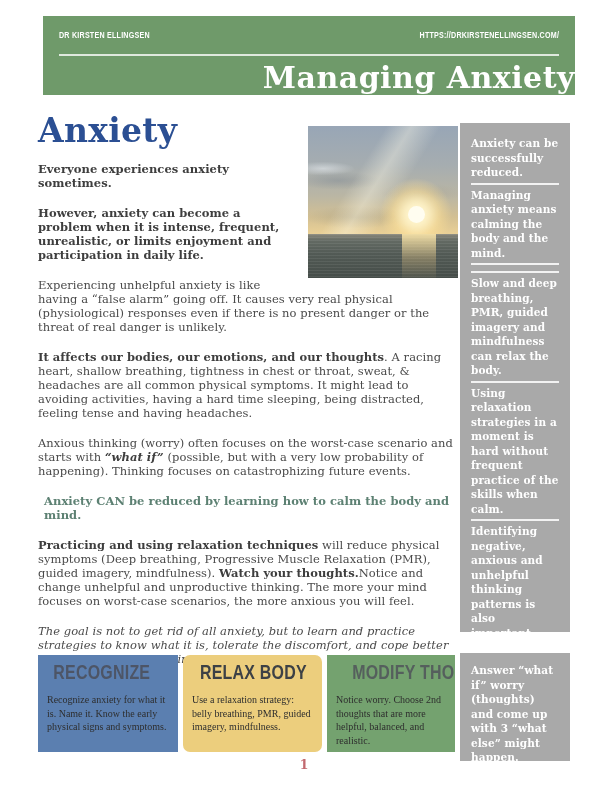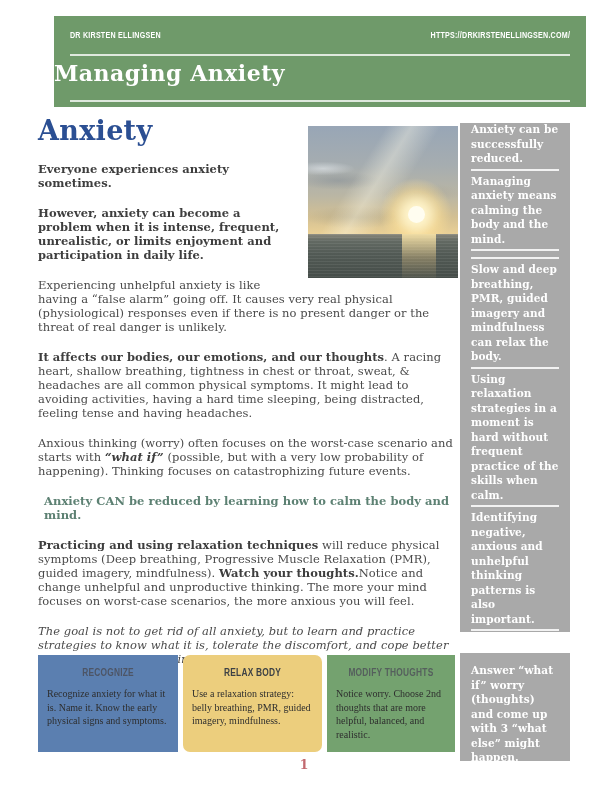--- a/index.html
+++ b/index.html
@@ -1,35 +1,35 @@
 <!DOCTYPE html>
 <html><head>
 <meta charset="utf-8">
 <style>
   html,body{margin:0;padding:0;background:#fff;}
   .page{position:relative;width:612px;height:792px;background:#ffffff;overflow:hidden;
         font-family:"DejaVu Serif",serif;-webkit-font-smoothing:antialiased;}
 
   
-  .band{position:absolute;left:54px;top:16px;width:532px;height:91px;background:#6f9a6a;color:#fff;}
+  .band{position:absolute;left:43px;top:16px;width:532px;height:79px;background:#6f9a6a;color:#fff;}
   .band-row{position:absolute;top:13px;left:16px;right:16px;display:flex;justify-content:space-between;align-items:baseline;}
   .cond{font-family:"Liberation Sans",sans-serif;font-weight:700;font-size:9.5px;letter-spacing:.3px;
         display:inline-block;white-space:nowrap;transform:scaleX(.75);}
   .author{transform-origin:left center;}
   .url{transform-origin:right center;}
   .band-line{position:absolute;left:16px;right:16px;height:2px;background:rgba(255,255,255,.78);}
   .line1{top:38px;} .line2{top:84px;}
-  .band-title{position:absolute;top:44px;left:0;right:0;text-align:left;
-              font-family:"DejaVu Serif",serif;font-weight:700;font-size:22px;letter-spacing:.5px;}
+  .band-title{position:absolute;top:44px;left:0;right:0;text-align:right;
+              font-family:"DejaVu Serif",serif;font-weight:700;font-size:30px;letter-spacing:.5px;}
 
   
   .article{position:absolute;left:38px;top:112px;width:420px;color:#4a4a4a;
            font-size:11.5px;line-height:14px;letter-spacing:.05px;}
   .article p{margin:16px 0 9px;}
-  .h1{color:#2b4f93;font-size:27px;line-height:30px;font-weight:700;margin:4px 0 0;letter-spacing:.3px;}
+  .h1{color:#2b4f93;font-size:33px;line-height:30px;font-weight:700;margin:4px 0 0;letter-spacing:.3px;}
   .b{font-weight:700;color:#3e3e3e;}
   .bi{font-weight:700;font-style:italic;color:#3e3e3e;}
   .i{font-style:italic;}
   .callout{color:#5d8173;font-weight:700;padding-left:6px;margin-top:1px;}
 
   
   .photo{float:right;width:150px;height:152px;margin:14px 0 8px 14px;position:relative;overflow:hidden;
     background:
       radial-gradient(ellipse 60px 13px at 20% 36%, rgba(105,118,135,.32), transparent 70%),
       radial-gradient(ellipse 46px 10px at 10% 28%, rgba(235,240,245,.55), transparent 70%),
@@ -56,21 +56,21 @@
   .sidebar2{position:absolute;left:460px;top:653px;width:110px;height:108px;background:#a9a9a9;
            color:#fff;font-weight:700;font-size:10.5px;line-height:14.5px;letter-spacing:.1px;
            padding:10px 11px;box-sizing:border-box;}
   .sep{height:2px;background:rgba(255,255,255,.85);flex:none;margin:3px 0;}
   .side-item{flex:none;}
 
   
   .boxes{position:absolute;left:38px;top:655px;display:flex;gap:5px;}
   .box{height:97px;box-sizing:border-box;overflow:hidden;}
   .box:nth-child(1){width:140px;} .box:nth-child(2){width:139px;border-radius:7px;} .box:nth-child(3){width:128px;}
-  .box-title{text-align:center;margin-top:11px;font-family:"Liberation Sans",sans-serif;font-weight:700;font-size:11px;letter-spacing:.3px;}
+  .box-title{text-align:left;margin-top:5px;font-family:"Liberation Sans",sans-serif;font-weight:700;font-size:21px;letter-spacing:.3px;}
   .box-title span{display:inline-block;transform:scaleX(.76);white-space:nowrap;}
   .box-text{margin:9px 9px 0;font-family:"Liberation Serif",serif;font-size:10px;line-height:13.5px;color:#2e2e2e;}
 
   
   .pagenum{position:absolute;left:0;right:4px;top:757px;text-align:center;
            font-weight:700;font-size:12.5px;color:#c2696f;}
 </style>
 </head>
 <body>
 
@@ -108,21 +108,21 @@
 
     <p><span>Anxious thinking (worry) often focuses on the worst-case scenario and starts with </span><b class="bi">“what if”</b><span> (possible, but with a very low probability of happening). Thinking focuses on catastrophizing future events.</span></p>
 
     <p class="callout" style="color: rgb(93, 129, 115);">Anxiety CAN be reduced by learning how to calm the body and mind.</p>
 
     <p><b class="b">Practicing and using relaxation techniques</b><span> will reduce physical symptoms (Deep breathing, Progressive Muscle Relaxation (PMR), guided imagery, mindfulness). </span><b class="b">Watch your thoughts.</b><span>Notice and change unhelpful and unproductive thinking. The more your mind focuses on worst-case scenarios, the more anxious you will feel.</span></p>
 
     <p class="i">The goal is not to get rid of all anxiety, but to learn and practice strategies to know what it is, tolerate the discomfort, and cope better so anxiety does not get in your way in daily life.</p>
   </main>
 
-  <aside class="sidebar" style="background-color: rgb(169, 169, 169); justify-content: center;">
+  <aside class="sidebar" style="background-color: rgb(169, 169, 169);">
     <div class="side-item">Anxiety can be successfully reduced.</div>
     <div class="sep"></div>
     <div class="side-item">Managing anxiety means calming the body and the mind.</div>
     <div class="sep"></div>
     <div class="sep"></div>
     <div class="side-item">Slow and deep breathing, PMR, guided imagery and mindfulness can relax the body.</div>
     <div class="sep"></div>
     <div class="side-item">Using relaxation strategies in a moment is hard without frequent practice of the skills when calm.</div>
     <div class="sep"></div>
     <div class="side-item">Identifying negative, anxious and unhelpful thinking patterns is also important.</div>

